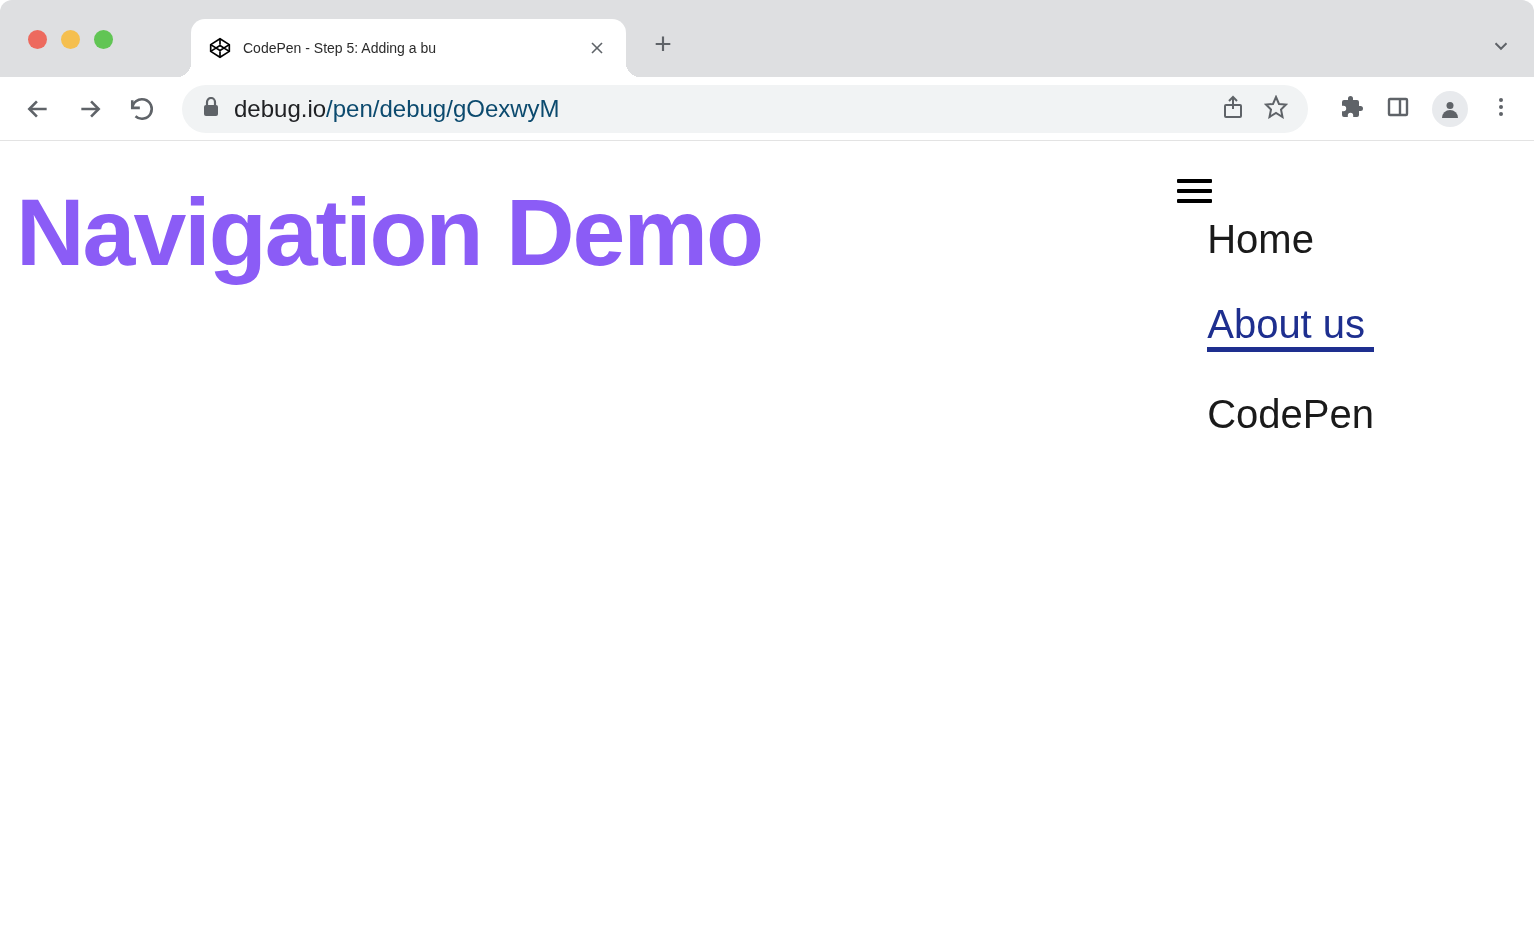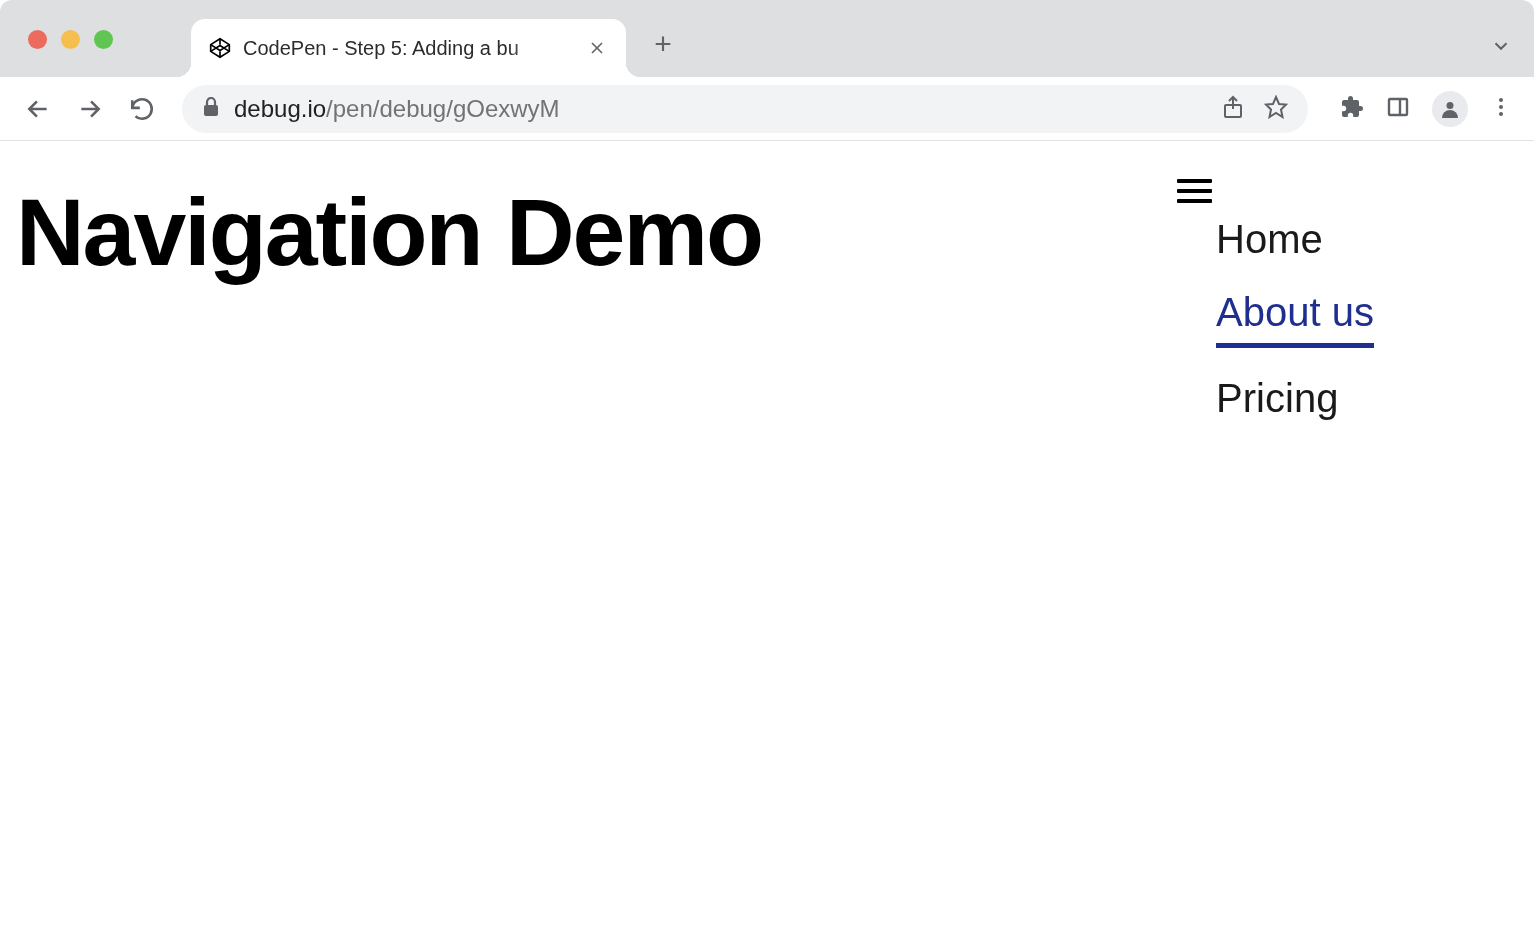--- a/index.html
+++ b/index.html
@@ -79,21 +79,21 @@
       mask: radial-gradient(circle at 100% 0, transparent 14px, black 14px);
     }
 
     .tab-favicon svg {
       width: 22px;
       height: 22px;
       display: block;
     }
 
     .tab-title {
-      font-size: 20px;
+      font-size: 14px;
       color: #2c2c2c;
       white-space: nowrap;
       overflow: hidden;
       flex: 1;
       -webkit-mask: linear-gradient(to right, black 80%, transparent 100%);
       mask: linear-gradient(to right, black 80%, transparent 100%);
     }
 
     .tab-close {
       font-size: 20px;
@@ -166,21 +166,21 @@
 
     .url {
       font-size: 24px;
       color: #202124;
       flex: 1;
       white-space: nowrap;
       overflow: hidden;
     }
 
     .url-domain { color: #202124; }
-    .url-path { color: #737373; }
+    .url-path { color: #0c4a6e; }
 
     .addr-actions {
       display: flex;
       gap: 20px;
       align-items: center;
       margin-left: auto;
     }
 
     .toolbar-icons {
       display: flex;
@@ -206,21 +206,21 @@
       position: relative;
       height: calc(950px - 141px);
     }
 
     .page-heading {
       font-size: 95px;
       font-weight: 800;
       letter-spacing: -2px;
       line-height: 1.05;
       padding: 42px 0 0 16px;
-      color: #000000;
+      color: #8b5cf6;
     }
 
     .hamburger {
       position: absolute;
       top: 38px;
       right: 322px;
       display: flex;
       flex-direction: column;
       gap: 6px;
     }
@@ -231,33 +231,33 @@
       background: #000;
       border-radius: 1px;
     }
 
     .nav-menu {
       position: absolute;
       top: 76px;
       right: 160px;
       display: flex;
       flex-direction: column;
-      gap: 28px;
+      gap: 40px;
     }
 
     .nav-link {
       font-size: 40px;
       font-weight: 400;
       color: #1a1a1a;
       text-decoration: none;
     }
 
     .nav-link.active {
       color: #1e2f8f;
-      padding-bottom: 8px;
+      padding-bottom: 0;
       border-bottom: 5px solid #1e2f8f;
     }
 
   </style>
 </head>
 <body>
 
 <div class="browser-chrome">
   <div class="titlebar">
     <div class="traffic-lights">
@@ -370,15 +370,15 @@
 
   <div class="hamburger">
     <span></span>
     <span></span>
     <span></span>
   </div>
 
   <nav class="nav-menu">
     <a class="nav-link">Home</a>
     <a class="nav-link active">About us</a>
-    <a class="nav-link">Pricing</a>
+    <a class="nav-link">CodePen</a>
   </nav>
 </div>
 
 </body></html>

